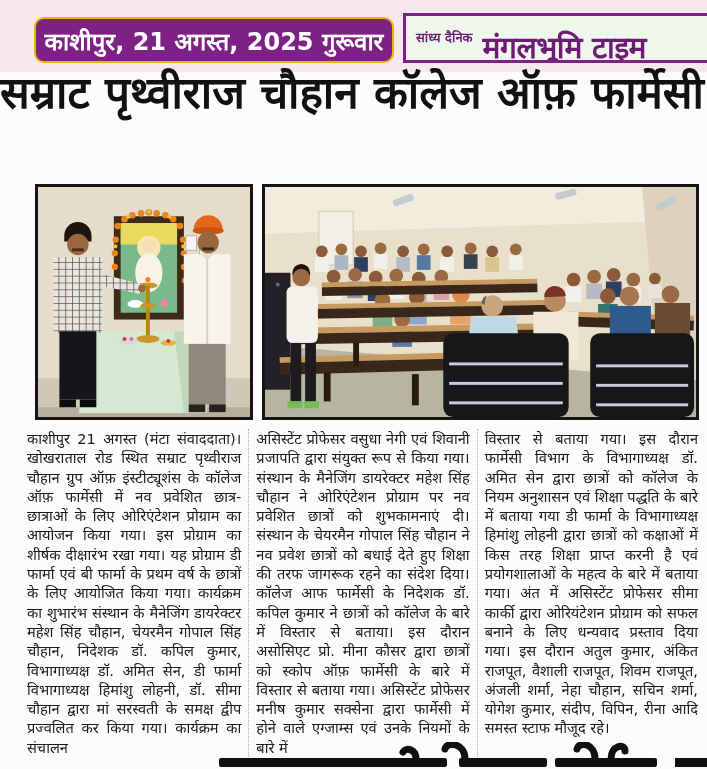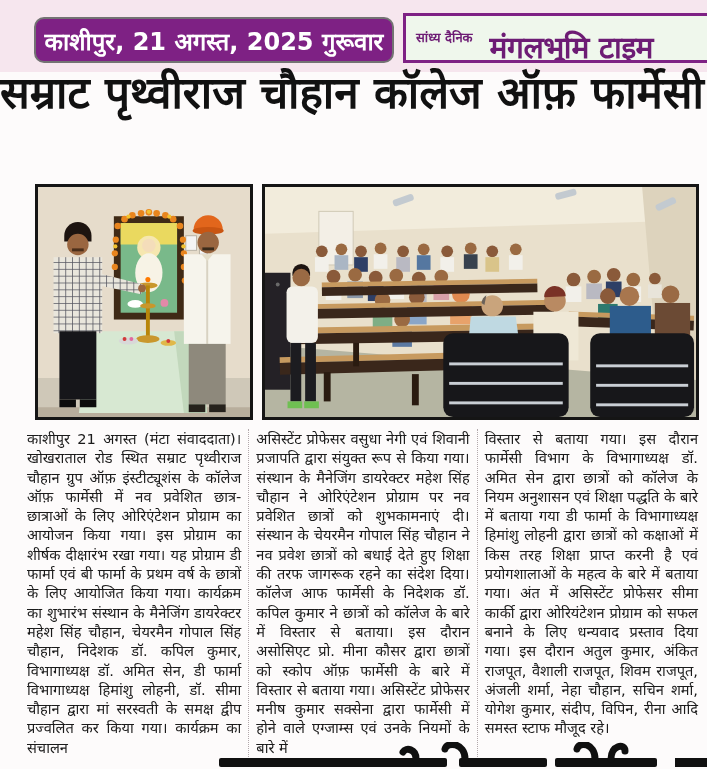--- a/index.html
+++ b/index.html
@@ -15,35 +15,35 @@
   .page{
     position:relative;width:707px;height:769px;overflow:hidden;
     background:#fdfbfb;margin:0 auto;
   }
   .topstrip{
     position:absolute;top:0;left:0;width:707px;height:72px;
     background:var(--page-pink);
   }
   .dateline{
     position:absolute;left:34px;top:17px;width:360px;height:46px;
-    background:var(--accent-purple);border:2px solid #737373;border-radius:10px;
+    background:var(--accent-purple);border:2px solid #eab308;border-radius:10px;
     color:#ffffff;font-weight:700;font-size:24px;
     display:flex;align-items:center;justify-content:center;
     white-space:nowrap;overflow:hidden;
   }
   .masthead{
     position:absolute;left:403px;top:13px;width:304px;height:50px;
     background:var(--masthead-bg);
     border:3px solid var(--accent-purple);border-right:none;
     display:flex;align-items:center;padding-left:10px;
     white-space:nowrap;overflow:hidden;
   }
   .mh-prefix{
     font-size:13px;font-weight:700;color:var(--masthead-purple);
-    margin-right:17px;line-height:1.05;
+    margin-right:10px;line-height:1.05;
   }
   .mh-title{
     font-size:30px;font-weight:800;color:var(--masthead-purple);
     letter-spacing:-0.5px;
     margin-top:17px;
   }
   .headline{
     position:absolute;top:66px;left:0;width:707px;height:116px;
     text-align:center;color:var(--headline-color);
     font-family:"DejaVu Serif",serif;font-weight:800;

